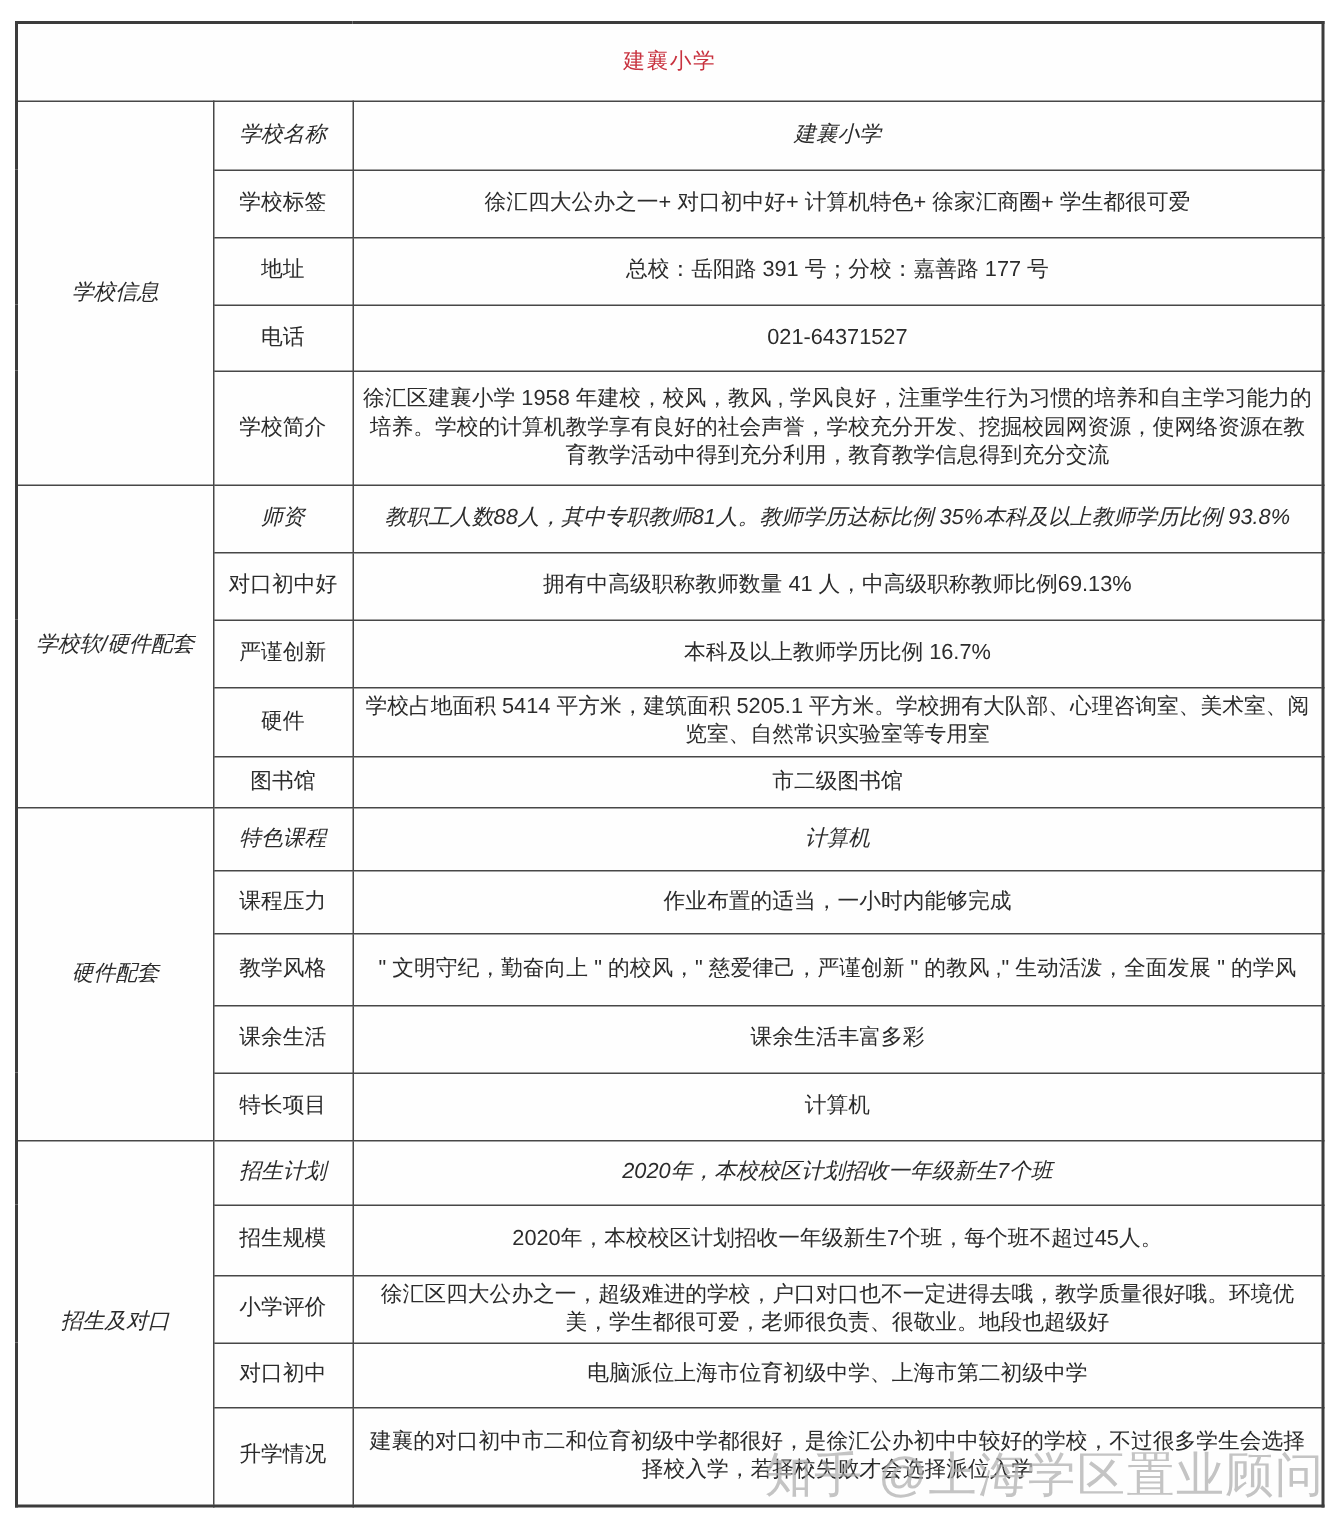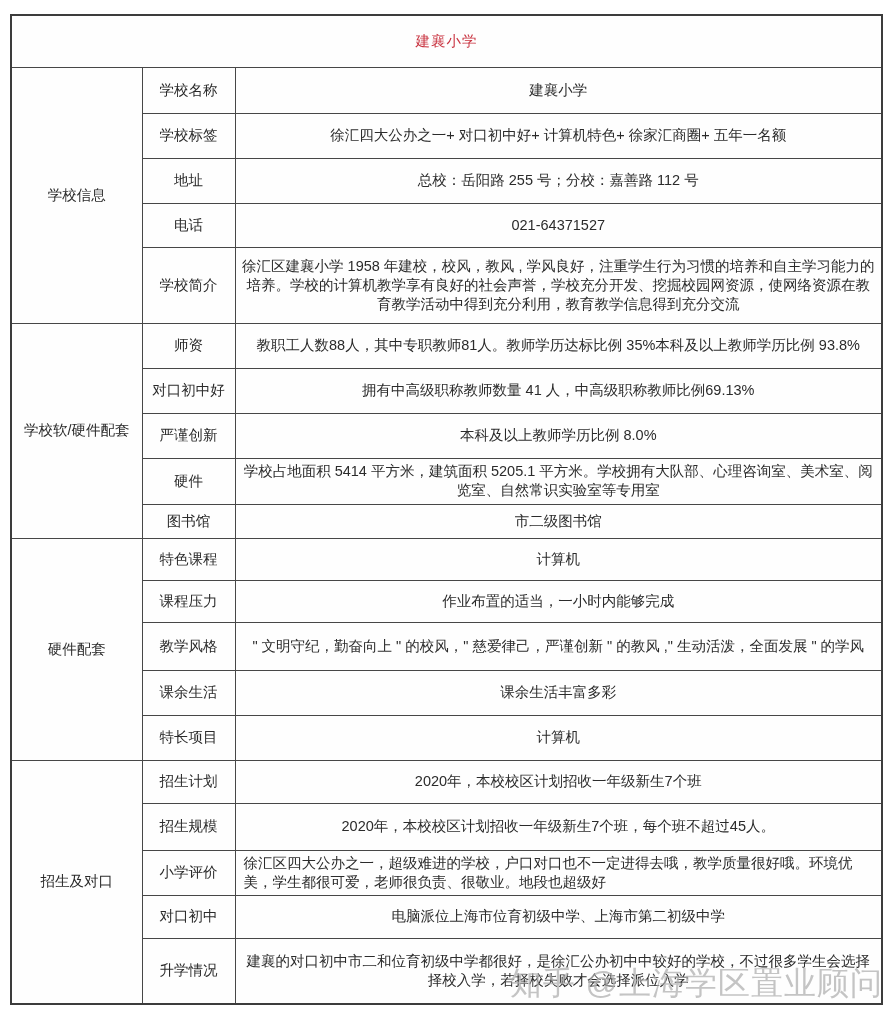--- a/index.html
+++ b/index.html
@@ -44,22 +44,22 @@
   td.cat {
     font-weight: 700;
     font-size: 15px;
     padding: 2px 3px;
   }
   td.lbl {
     font-weight: 700;
     font-size: 15px;
     padding: 2px 4px;
   }
-  td.val.ta-l { text-align: left; padding: 2px 8px; }
-  .sec-start td { border-top-width: 2px; }
+  td.val.ta-l { text-align: center; padding: 2px 8px; }
+  .sec-start td { border-top-width: 2px; font-style: italic; }
   
   .h34{height:34px}.h42{height:42px}.h43{height:43px}.h44{height:44px}
   .h45{height:45px}.h46{height:46px}.h47{height:47px}.h48{height:48px}
   .h52{height:52px}.h66{height:66px}.h76{height:76px}
   .watermark {
     position: absolute;
     right: 8px; top: 962px;
     font-size: 32px;
     font-weight: 500;
     color: #aeaeae;
@@ -84,25 +84,25 @@
         <td colspan="3" class="title-cell">建襄小学</td>
       </tr>
 
       <tr class="sec-start h46">
         <td class="cat" rowspan="5">学校信息</td>
         <td class="lbl">学校名称</td>
         <td class="val">建襄小学</td>
       </tr>
       <tr class="h45">
         <td class="lbl">学校标签</td>
-        <td class="val">徐汇四大公办之一+ 对口初中好+ 计算机特色+ 徐家汇商圈+ 五年一名额</td>
+        <td class="val">徐汇四大公办之一+ 对口初中好+ 计算机特色+ 徐家汇商圈+ 学生都很可爱</td>
       </tr>
       <tr class="h45">
         <td class="lbl">地址</td>
-        <td class="val">总校：岳阳路 255 号；分校：嘉善路 112 号</td>
+        <td class="val">总校：岳阳路 391 号；分校：嘉善路 177 号</td>
       </tr>
       <tr class="h44">
         <td class="lbl">电话</td>
         <td class="val">021-64371527</td>
       </tr>
       <tr class="h76">
         <td class="lbl">学校简介</td>
         <td class="val">徐汇区建襄小学 1958 年建校，校风，教风 , 学风良好，注重学生行为习惯的培养和自主学习能力的培养。学校的计算机教学享有良好的社会声誉，学校充分开发、挖掘校园网资源，使网络资源在教育教学活动中得到充分利用，教育教学信息得到充分交流</td>
       </tr>
 
@@ -110,21 +110,21 @@
         <td class="cat" rowspan="5">学校软/硬件配套</td>
         <td class="lbl">师资</td>
         <td class="val">教职工人数88人，其中专职教师81人。教师学历达标比例 35%本科及以上教师学历比例 93.8%</td>
       </tr>
       <tr class="h45">
         <td class="lbl">对口初中好</td>
         <td class="val">拥有中高级职称教师数量 41 人，中高级职称教师比例69.13%</td>
       </tr>
       <tr class="h45">
         <td class="lbl">严谨创新</td>
-        <td class="val">本科及以上教师学历比例 8.0%</td>
+        <td class="val">本科及以上教师学历比例 16.7%</td>
       </tr>
       <tr class="h46">
         <td class="lbl">硬件</td>
         <td class="val">学校占地面积 5414 平方米，建筑面积 5205.1 平方米。学校拥有大队部、心理咨询室、美术室、阅览室、自然常识实验室等专用室</td>
       </tr>
       <tr class="h34">
         <td class="lbl">图书馆</td>
         <td class="val">市二级图书馆</td>
       </tr>
 

